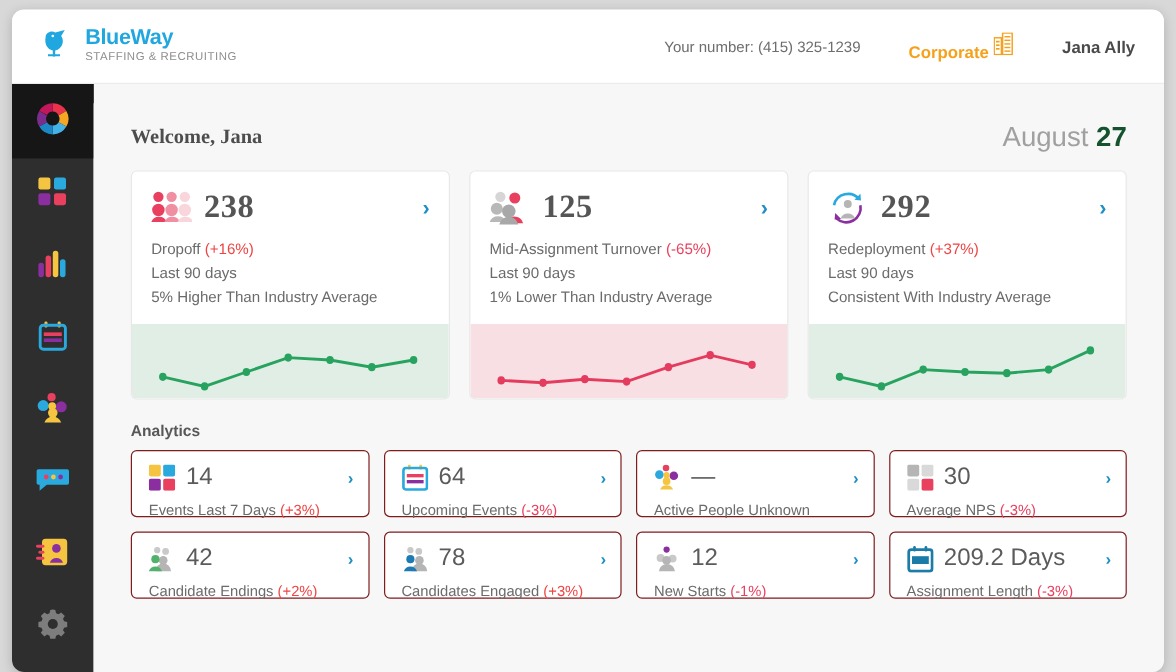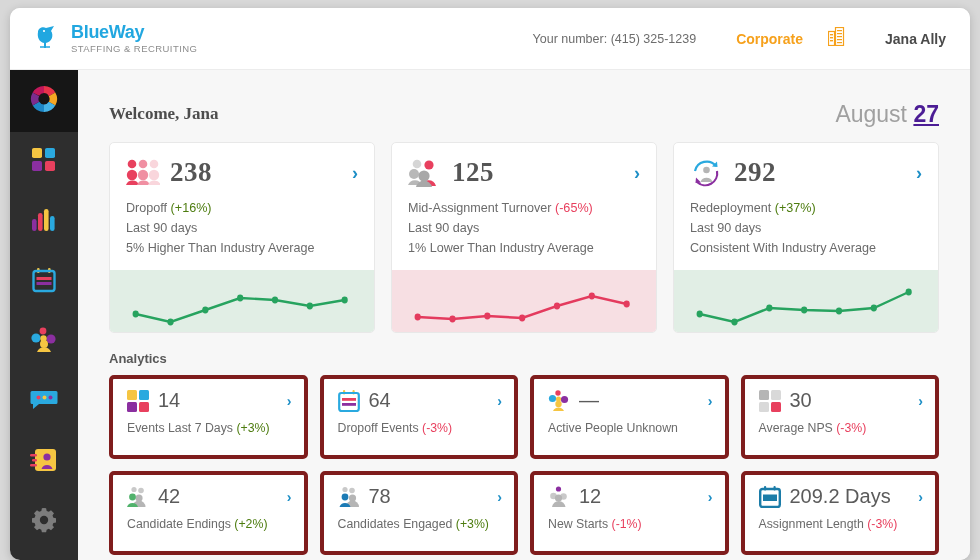--- a/index.html
+++ b/index.html
@@ -25,21 +25,21 @@
     padding: 0 24px 0 22px;
     border-bottom: 1px solid #ececec;
   }
   .brand { display: flex; gap: 9px; }
   .brand-text { line-height: 1; }
   .brand-name { font-size: 18px; font-weight: bold; color: #21a7e0; letter-spacing: -.3px; }
   .brand-sub { font-size: 9.5px; color: #8d8d8d; letter-spacing: .45px; margin-top: 3px; }
 
   .top-right { margin-left: auto; display: flex; align-items: center; gap: 40px; }
   .yournumber { font-size: 12.5px; color: #6d6d6d; }
-  .corporate { display: flex; align-items: center; gap: 25px; }
+  .corporate { display: flex; align-items: flex-end; gap: 4px; }
   .corporate-label { font-size: 14px; font-weight: bold; color: #f6a11c; }
   .username { font-size: 14px; font-weight: bold; color: #4a4a4a; }
 
   
   .sidebar {
     position: absolute; left: 0; top: 62px;
     width: 68px; height: 490px;
     background: #2e2e2e;
   }
   .side-logo {
@@ -57,50 +57,50 @@
     width: 892px; height: 490px;
     background: #f7f7f7;
     padding: 0 22px;
   }
   .welcome-row {
     height: 56px; display: flex; align-items: center;
     padding: 0 9px;
   }
   .welcome-title { font-size: 17px; font-weight: bold; color: #4d4d4d; font-family: "Liberation Serif", serif; }
   .date { margin-left: auto; font-size: 23px; color: #a0a0a0; font-weight: 300; }
-  .date b { color: #4c1d95; font-weight: bold; text-decoration: underline; }
+  .date b { color: #14532d; font-weight: bold; }
 
   
   .stat-row { display: flex; gap: 16px; padding: 0 9px; }
   .stat-card {
     flex: 1; background: #fff; border: 1px solid #e8e8e8;
     border-radius: 5px; overflow: hidden;
   }
   .stat-head { display: flex; align-items: center; padding: 14px 16px 6px; }
   .stat-icon { width: 34px; height: 30px; flex: none; margin-right: 10px; }
   .stat-value { font-size: 27px; font-weight: bold; color: #555; font-family: "Liberation Serif", serif; letter-spacing: .5px; }
   .chev { margin-left: auto; color: #1e8fc6; font-size: 18px; font-weight: bold; line-height: 1; cursor: pointer; }
   .stat-lines { padding: 4px 16px 12px; }
   .stat-lines div { font-size: 12.6px; color: #6b6b6b; line-height: 20px; }
-  .pos { color: #4d7c0f; }
+  .pos { color: #ef4444; }
   .neg { color: #e8405e; }
   .spark { height: 62px; }
 
   
   .analytics-title {
     font-size: 13px; font-weight: bold; color: #585858;
     padding: 18px 9px 9px;
   }
   .mini-grid {
     display: grid; grid-template-columns: repeat(4, 1fr);
     gap: 12px; padding: 0 9px;
   }
   .mini-card {
-    background: #fff; border: 4px solid #7f1d1d; border-radius: 5px;
-    height: 84px; padding: 10px 12px 0 14px;
+    background: #fff; border: 1px solid #7f1d1d; border-radius: 5px;
+    height: 56px; padding: 10px 12px 0 14px;
   }
   .mini-head { display: flex; align-items: center; }
   .mini-icon { width: 22px; height: 22px; flex: none; margin-right: 9px; }
   .mini-value { font-size: 20px; color: #5b5b5b; }
   .mini-chev { margin-left: auto; color: #1e8fc6; font-size: 14px; font-weight: bold; cursor: pointer; }
   .mini-label { font-size: 12.3px; color: #6b6b6b; margin-top: 9px; }
 </style>
 </head>
 <body>
 
@@ -408,21 +408,21 @@
               <rect x="14.5" y="0" width="2.2" height="4.5" rx="1" fill="#f5c542"></rect>
               <rect x="1.2" y="3" width="19.6" height="18" rx="2.2" fill="none" stroke="#2aa9df" stroke-width="2.2"></rect>
               <rect x="4" y="8" width="14" height="2.8" fill="#e8405e"></rect>
               <rect x="4" y="13" width="14" height="2.8" fill="#8b2fa0"></rect>
             </svg>
           </span>
           <span class="mini-value">64</span>
           <span class="mini-chev">›</span>
         </div>
         <div class="mini-label">
-          <span>Dropoff Events</span>
+          <span>Upcoming Events</span>
           <span class="neg">(-3%)</span>
         </div>
       </div>
 
       <div class="mini-card">
         <div class="mini-head">
           <span class="mini-icon">
             <svg width="22" height="22" viewBox="0 0 22 22">
               <circle cx="10" cy="3" r="2.7" fill="#e8405e"></circle>
               <circle cx="4.5" cy="8.5" r="3.6" fill="#2aa9df"></circle>

